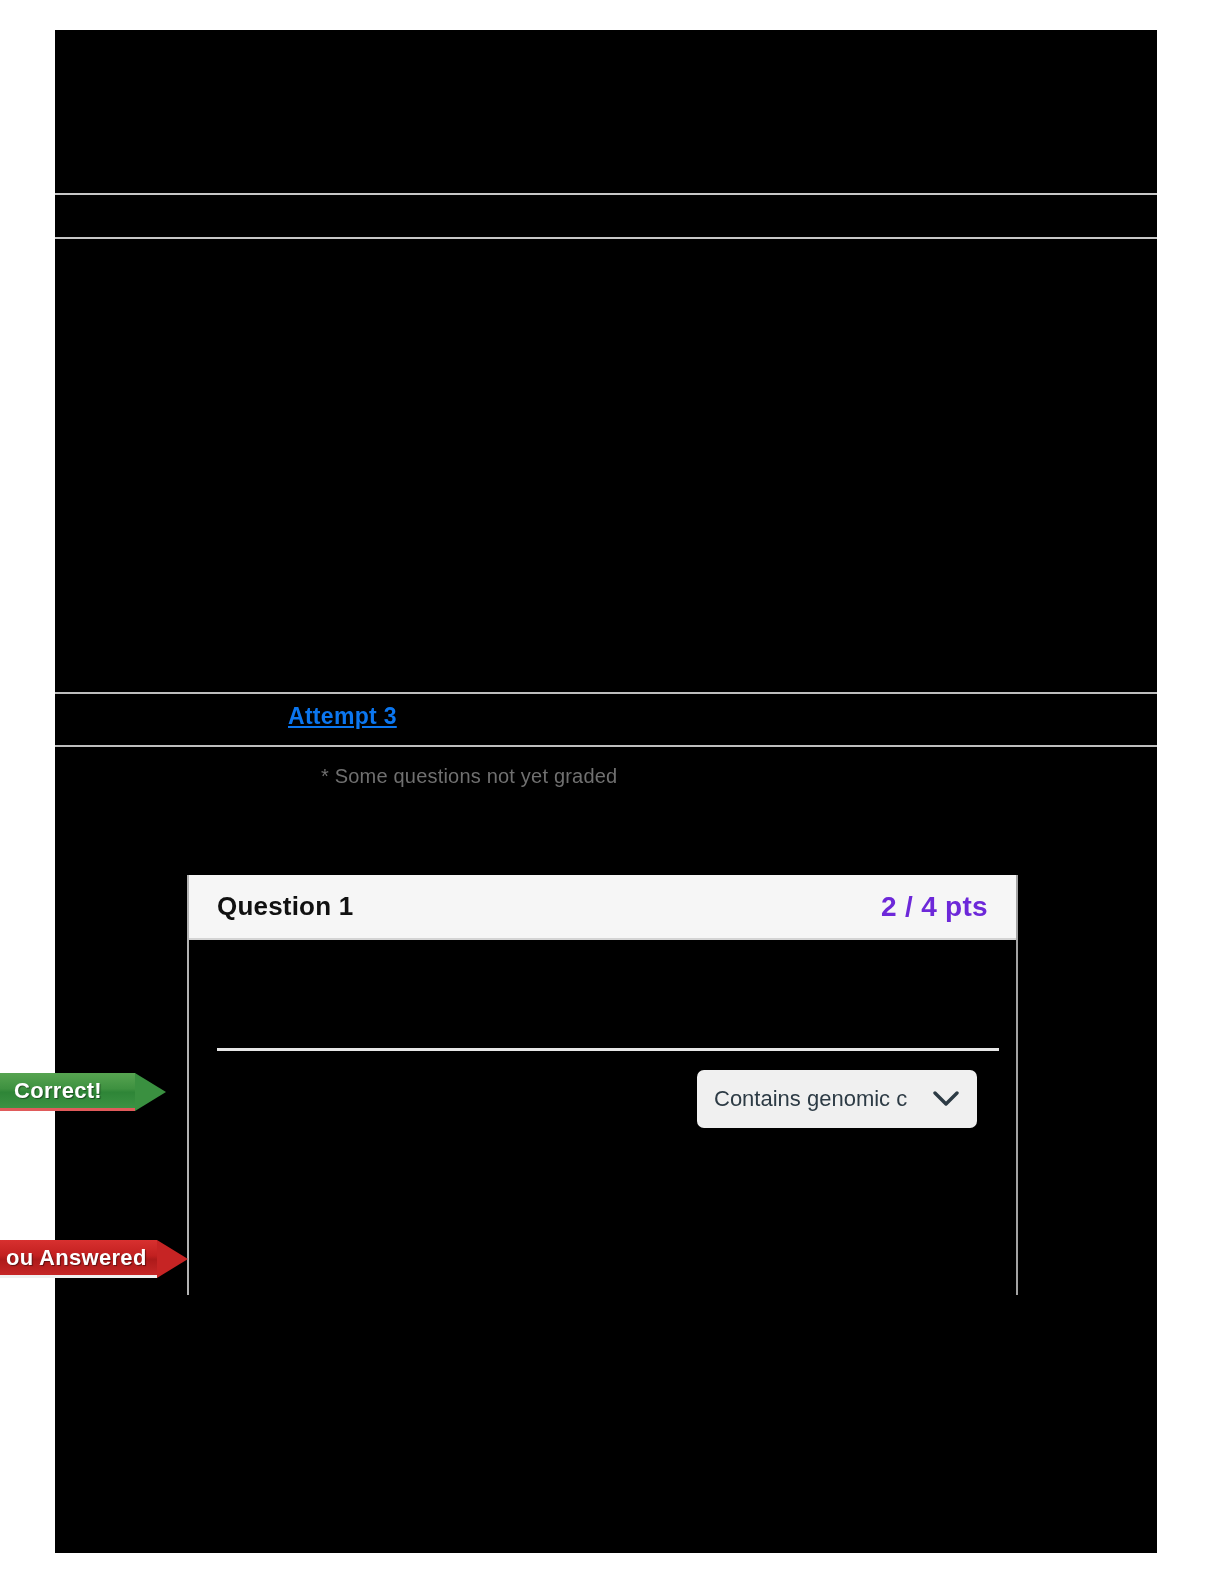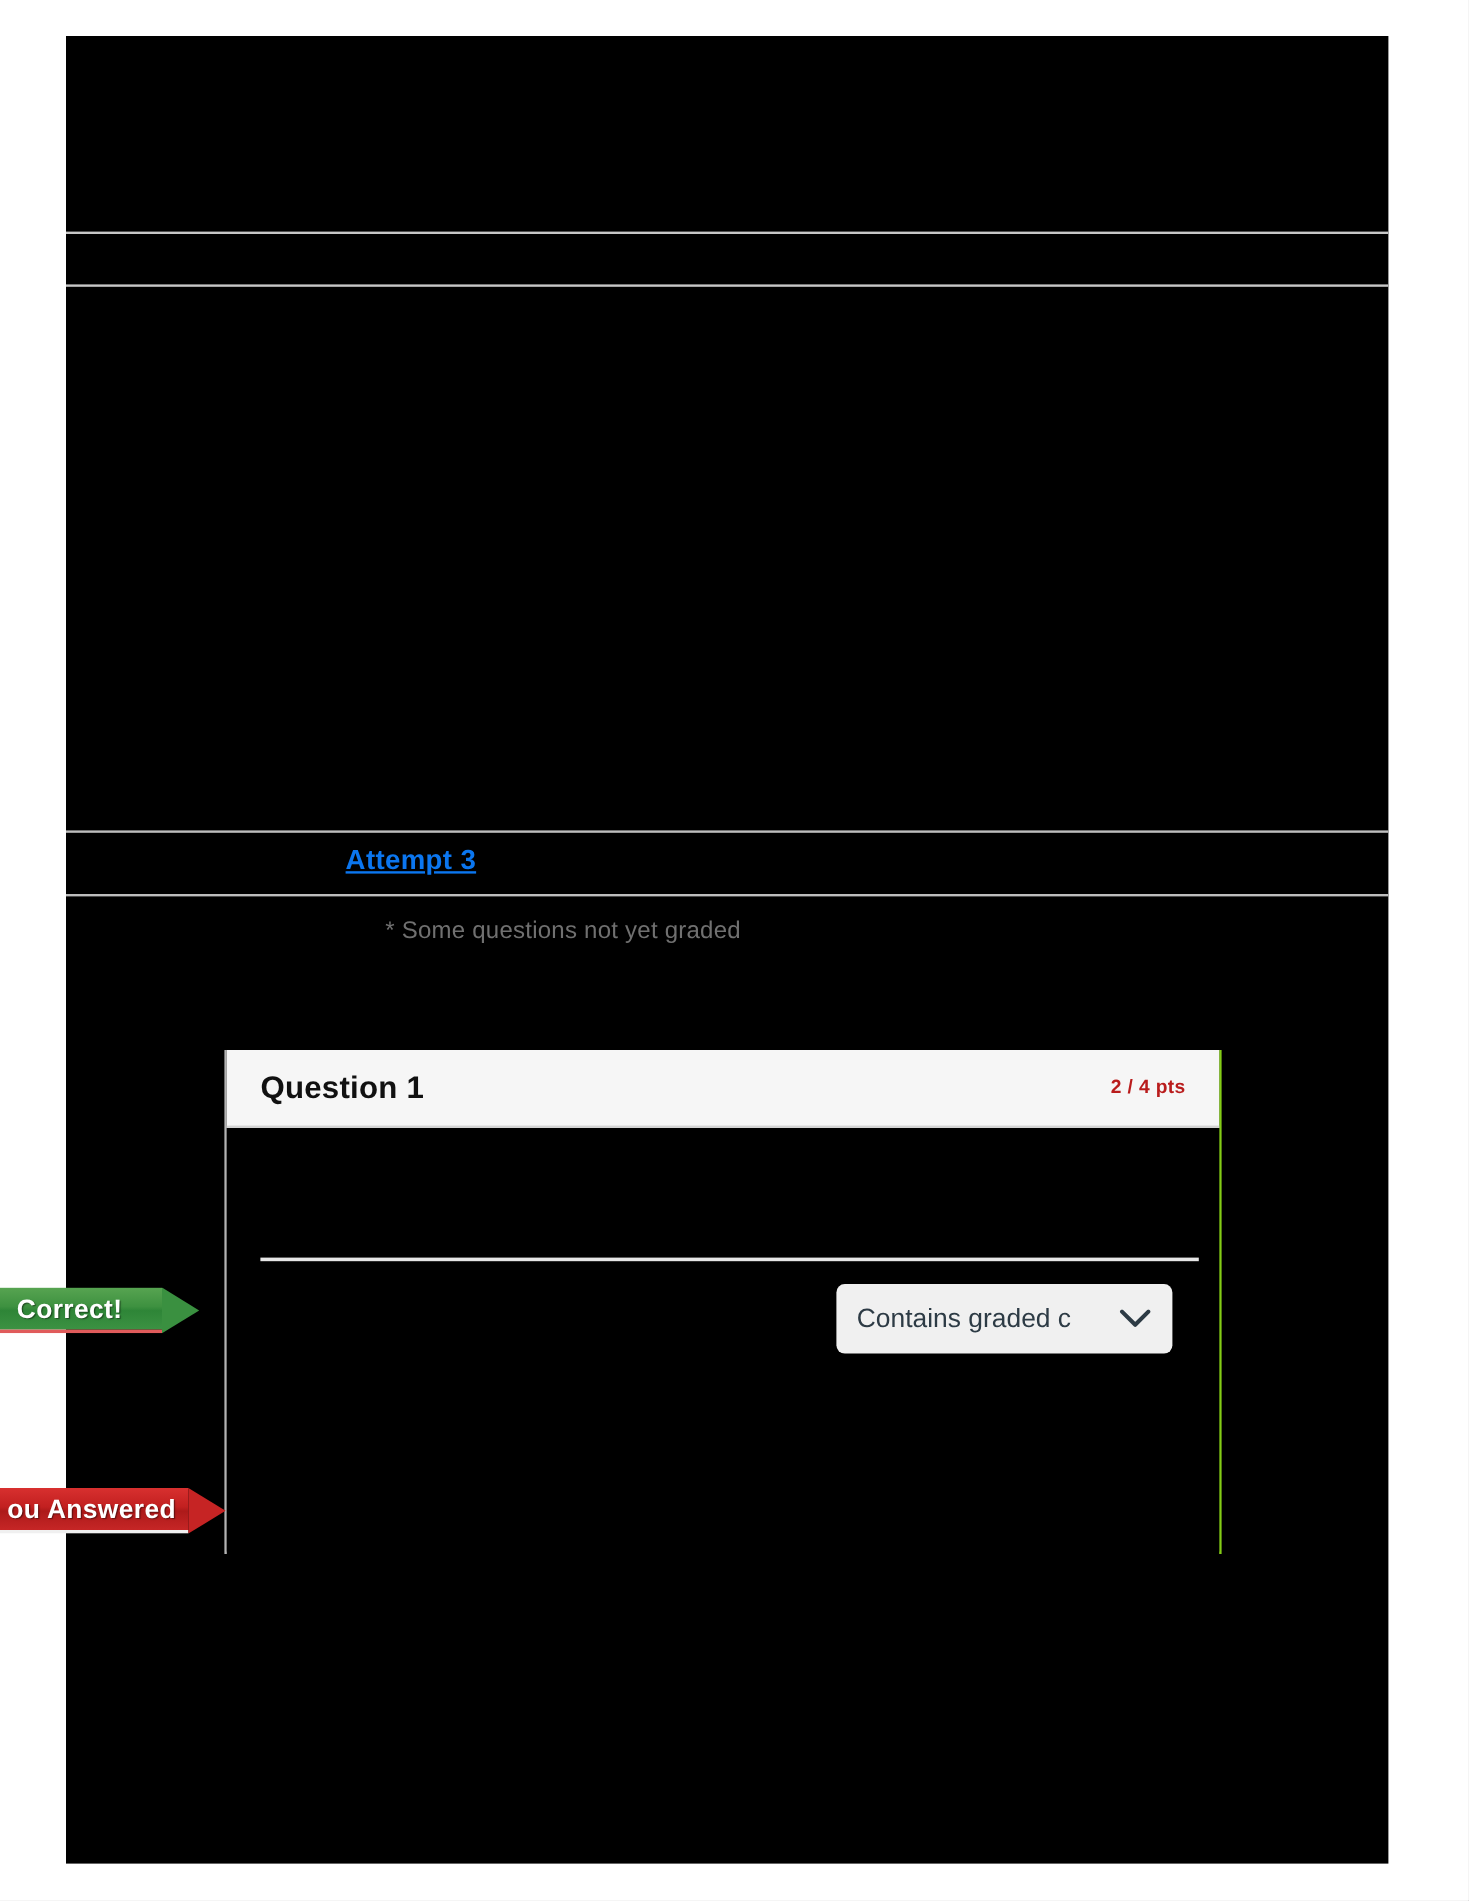--- a/index.html
+++ b/index.html
@@ -79,21 +79,21 @@
   }
 
   
   .question {
     position: absolute;
     left: 132px;
     top: 845px;
     width: 831px;
     height: 420px;
     border-left: 2px solid #b3b3b3;
-    border-right: 2px solid #84cc16;
+    border-right: 2px solid #a3a3a3;
     box-sizing: border-box;
   }
 
   .question-header {
     position: relative;
     height: 65px;
     background: #f6f6f6;
     border-bottom: 2px solid #d4d4d4;
     display: flex;
     align-items: center;
@@ -101,23 +101,23 @@
     padding: 0 28px 0 28px;
     box-sizing: border-box;
   }
   .question-title {
     font-size: 26px;
     font-weight: bold;
     color: #111111;
     letter-spacing: 0.2px;
   }
   .question-points {
-    font-size: 16px;
-    font-weight: bold;
-    color: #b91c1c;
+    font-size: 28px;
+    font-weight: bold;
+    color: #6d28d9;
     letter-spacing: 0.3px;
   }
 
   .question-body {
     position: relative;
     height: 353px;
     background: #000000;
   }
 
   
@@ -259,21 +259,21 @@
       <span class="question-title">Question 1</span>
       <span class="question-points">2 / 4 pts</span>
     </div>
 
     <div class="question-body">
 
       <div class="body-divider"></div>
 
       <div class="answer-row answer-row-correct">
         <div class="select-box select-correct">
-          <span class="select-label">Contains graded c</span>
+          <span class="select-label">Contains genomic c</span>
           <span class="chevron">
             <svg width="26" height="16" viewBox="0 0 26 16" xmlns="http://www.w3.org/2000/svg">
               <path d="M2 2 L13 13 L24 2" fill="none" stroke="#2d3b45" stroke-width="3.4" stroke-linecap="round" stroke-linejoin="round"></path>
             </svg>
           </span>
         </div>
       </div>
 
 
     </div>

